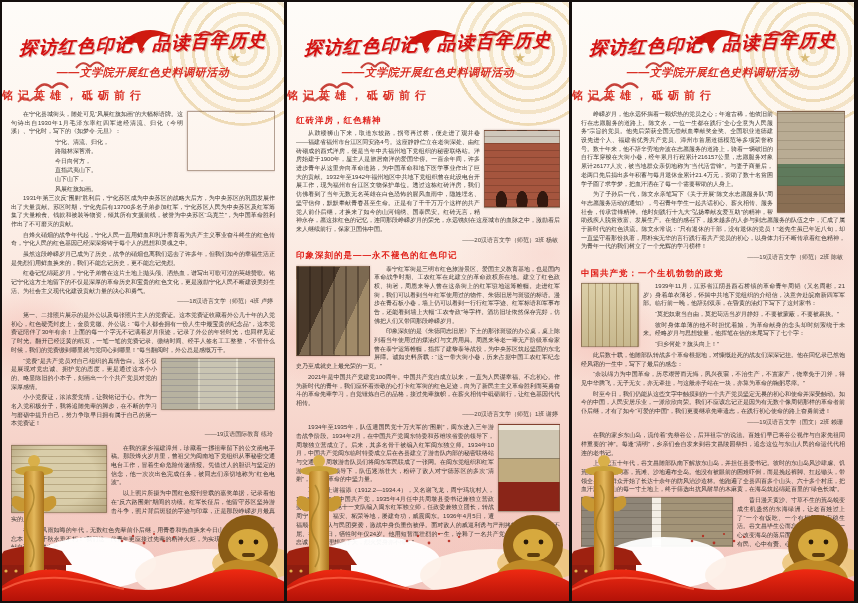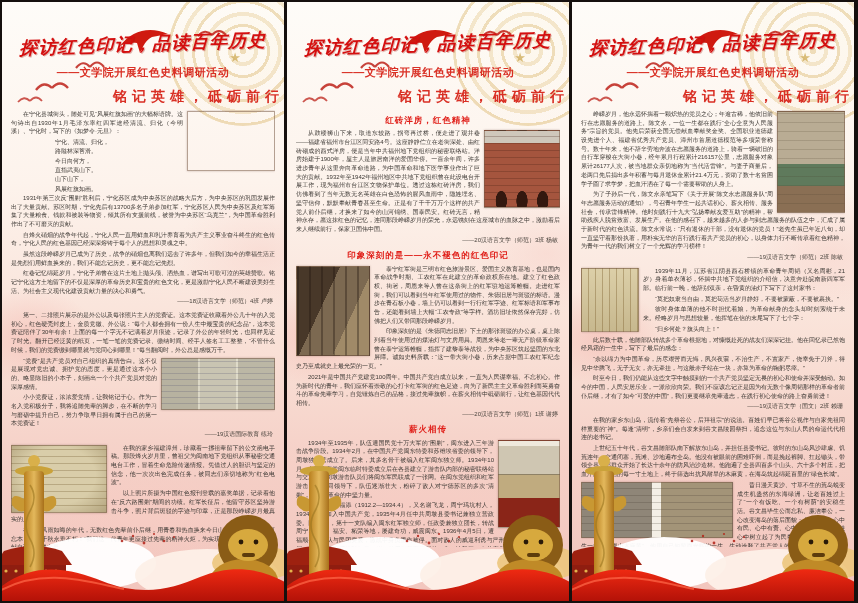--- a/index.html
+++ b/index.html
@@ -25,33 +25,33 @@
   }
   .ring-star{font-size:13px;color:#b8860b;opacity:.8;transform:translate(-8px,6px);}
   .birds{position:absolute;top:4px;left:0;width:282px;height:100px;z-index:1;}
   .poster-header{position:relative;z-index:2;padding-top:30px;}
   .main-title{
     margin:0;text-align:center;font-size:18px;font-weight:bold;font-style:italic;
     color:#d40f0f;letter-spacing:1px;transform:rotate(-2deg) skewX(-4deg);
     text-shadow:1px 1px 0 rgba(160,20,10,.30);
   }
   .activity-subtitle{
-    margin:9px 0 0 0;text-align:center;font-size:11px;font-weight:bold;color:#d93025;letter-spacing:.5px;
+    margin:9px 0 0 0;text-align:center;font-size:11px;font-weight:bold;color:#d93025;letter-spacing:.5px;font-style:italic;
   }
   .motto{
-    margin:8px 0 0 0;text-align:right;font-size:14px;font-weight:bold;color:#d93025;letter-spacing:5px;
+    margin:8px 0 0 0;text-align:left;font-size:11px;font-weight:bold;color:#d93025;letter-spacing:5px;
   }
   .content{
     position:absolute;left:9px;right:9px;top:108px;bottom:54px;overflow:hidden;z-index:2;
     font-size:6px;line-height:1.45;color:#3b3733;text-align:justify;
   }
   .t{margin:0 0 2px 0;text-indent:2em;}
   .poem-line{margin:0 0 0 44px;line-height:1.55;}
   .attr{margin:2px 2px 5px 0;text-align:right;font-size:6px;color:#4a443e;}
-  .headline{margin:4px 0 3px 0;text-align:center;font-size:8.5px;font-weight:bold;color:#e0201a;letter-spacing:1px;}
+  .headline{margin:4px 0 3px 0;font-size:8.5px;font-weight:bold;color:#e0201a;letter-spacing:1px;}
   .ph{border:1px solid rgba(120,90,70,.55);box-shadow:0 0 2px rgba(80,40,30,.3);}
   .float-r{float:right;margin:1px 0 2px 4px;}
   .float-l{float:left;margin:1px 4px 2px 0;}
   .ph-storefront{width:86px;height:58px;background:
       radial-gradient(circle at 22% 62%, #e03022 0 3px, transparent 4px),
       radial-gradient(circle at 42% 62%, #e03022 0 3px, transparent 4px),
       radial-gradient(circle at 62% 62%, #e03022 0 3px, transparent 4px),
       radial-gradient(circle at 82% 62%, #e03022 0 3px, transparent 4px),
       linear-gradient(180deg,#43302а 0,#43302a 16%,#7d2315 16% 34%,#93493a 34% 48%,#84281a 48% 78%,#5d1c10 78% 100%);}
   .ph-doc1{width:112px;height:50px;background:
@@ -209,21 +209,20 @@
       <h4 class="headline">红砖洋房，红色精神</h4>
       <div class="ph ph-brick float-r"></div>
       <p class="t">从鼓楼狮山下来，取道东较路，拐弯再过桥，便走进了观井巷——福建省福州市台江区同安路4号。这座静静伫立在老街深处、由红砖砌成的西式洋房，便是当年中共福州地下党组织的秘密联络站。洋房始建于1900年，屋主人是旅居南洋的爱国华侨。一百余年间，许多进步青年从这里奔向革命道路，为中国革命和地下医学事业作出了巨大的贡献。1932年至1942年福州地区中共地下党组织曾在此设电台开展工作，现为福州市台江区文物保护单位。透过这栋红砖洋房，我们仿佛看到了当年无数无名英雄在白色恐怖的腥风血雨中，隐姓埋名、坚守信仰，默默奉献青春甚至生命。正是有了千千万万个这样的共产党人前仆后继，才换来了如今的山河锦绣、国泰民安。红砖无言，精神永存，愿这抹红色的记忆，连同那段峥嵘岁月的荣光，永远镌刻在这座城市的血脉之中，激励着后来人继续前行，保家卫国伟中国。</p>
       <p class="attr">——20汉语言文学（师范）3班 杨敏</p>
       <h4 class="headline">印象深刻的是——永不褪色的红色印记</h4>
       <div class="ph ph-street float-l"></div>
       <p class="t">泰宁红军街是三明市红色旅游景区、爱国主义教育基地，也是国内革命战争时期、工农红军在此建立的革命政权所在地。建立了红色政权、街署，周恩来等人曾在这条街上的红军驻地运筹帷幄。走进红军街，我们可以看到当年红军使用过的物件、朱德旧居与斑驳的标语。漫步在青石板小巷，墙上仍可以看到一行行红军字迹、红军标语和军事布告，还能看到墙上大幅“工农专政”等字样。酒坊旧址依然保存完好，仿佛把人们又带回那段峥嵘岁月。</p>
       <p class="t">印象深刻的是《朱德同志旧居》下土的那张斑驳的办公桌，桌上陈列着当年使用过的煤油灯与文房用具。周恩来等老一辈无产阶级革命家曾在泰宁运筹帷幄，指挥了建黎泰等战役，为中央苏区筑起坚固的东北屏障。诚如史料所载：“这一带大街小巷，历来占据中国工农红军纪念史乃至成就史上最光荣的一页。”</p>
       <p class="t">2021年是中国共产党建党100周年。中国共产党自成立以来，一直为人民谋幸福、不忘初心。作为新时代的青年，我们应怀着崇敬的心打卡红军街的红色足迹，向为了新民主主义革命胜利而英勇奋斗的革命先辈学习，自觉锤炼自己的品格，接过先辈旗帜，在薪火相传中砥砺前行，让红色基因代代相传。</p>
       <p class="attr">——20汉语言文学（师范）1班 谢婷</p>
-      <h4 class="headline">薪火相传</h4>
       <div class="ph ph-person float-r"></div>
       <p class="t">1934年至1935年，队伍遭国民党十万大军的“围剿”，闽东进入三年游击战争阶段。1934年2月，在中国共产党闽东特委和苏维埃省委的领导下，周墩独立营成立了。后来，其多名骨干被编入红军闽东独立师。1934年10月，中国共产党闽东临时特委成立后在各县建立了游击队内部的秘密联络站与交通线，周墩游击队员们将闽东军民联成了一张网。在闽东党组织和红军游击队的共同领导下，队伍逐渐壮大，粉碎了敌人对宁德苏区的多次“清剿”，保存了革命的中坚力量。</p>
       <p class="t">革命烈士谢福添（1912.2—1934.4），又名谢飞龙，周宁玛坑村人，1934年2月加入中国共产党，1935年4月任中共周墩县委书记兼独立营政委。同年8月，第十一支队编入闽东红军独立师，任政委兼独立团长，转战周宁、寿宁、福安、柘荣等地，屡建奇功，威震闽东。1936年4月5日，遭福顺县保安队与民团突袭，激战中身负重伤被俘。面对敌人的威逼利诱与严刑拷打，他始终坚贞不屈、视死如归，牺牲时年仅24岁。他用短暂而壮烈的一生，诠释了一名共产党员对党和人民的无限忠诚，“革命理想高于天，烈火焚身亦不悔！”</p>
 
     </div>
     <svg class="decor" viewBox="0 0 282 160">
       <ellipse cx="92" cy="122" rx="62" ry="26" fill="#ffffff" opacity=".95"></ellipse>
       <ellipse cx="205" cy="134" rx="72" ry="26" fill="#fdf0e8" opacity=".95"></ellipse>
       <g>
         <path d="M-8 124 L70 124 L60 110 Q32 100 2 110 Z" fill="#9e2110"></path>
@@ -282,20 +281,21 @@
     <header class="poster-header">
       <h1 class="main-title">探访红色印记，品读百年历史</h1>
       <h2 class="activity-subtitle">——文学院开展红色史料调研活动</h2>
       <h3 class="motto">铭记英雄，砥砺前行</h3>
     </header>
     <div class="content">
       <div class="ph ph-photos3 float-r"></div>
       <p class="t">峥嵘岁月，他永远怀揣着一颗炽热的党员之心；年逾古稀，他依旧前行在志愿服务的道路上。陈文永，一位一生都在践行“全心全意为人民服务”宗旨的党员。他先后荣获全国无偿献血奉献奖金奖、全国职业道德建设先进个人、福建省优秀共产党员、漳州市首届道德模范等多项荣誉称号。数十年来，他不辞辛劳地奔波在志愿服务的道路上，骑着一辆破旧的自行车穿梭在大街小巷，经年累月行程累计216157公里，志愿服务对象累计26177人次，被当地群众亲切地称为“当代活雷锋”。与妻子商量后，老两口先后捐出多年积蓄与每月退休金累计21.4万元，资助了数十名贫困学子圆了求学梦，把血汗洒在了每一个需要帮助的人身上。</p>
       <p class="t">为了子孙后一代，陈文永亲笔写下《关于开展“陈文永志愿服务队”周年志愿服务活动的通知》，号召青年学生一起共话初心、薪火相传、服务社会，传承雷锋精神。他时刻践行十九大“弘扬奉献友爱互助”的精神，帮助残疾人脱贫致富、发展生产。在他的感召下，越来越多的人参与到志愿服务的队伍之中，汇成了属于新时代的红色洪流。陈文永常说：“只有退休的干部，没有退休的党员！”老先生虽已年近八旬，却一直坚守着那份执著，用朴实无华的言行践行着共产党员的初心，以身体力行不断传承着红色精神，为青年一代的我们树立了一个光辉的学习榜样！</p>
       <p class="attr">——19汉语言文学（师范）2班 陈敏</p>
+      <h4 class="headline">中国共产党：一个生机勃勃的政党</h4>
       <div class="ph ph-letter float-l"></div>
       <p class="t">1939年11月，江苏省江阴县西石桥镇的革命青年周韬（又名周彬，21岁）身着单衣薄衫，怀揣中共地下党组织的介绍信，决意奔赴皖南新四军军部。临行前一晚，他辞别双亲，在昏黄的油灯下写下了这封家书：</p>
       <p class="t">“莫把奴隶当自由，莫把苟活当岁月静好，不要被蒙蔽，不要被裹挟。”</p>
       <p class="t">彼时身体单薄的他不时担忧着娘，为革命献身的念头却时刻萦绕于未来。经略岁月与思想较量，他挥笔在信的末尾写下了七个字：</p>
       <p class="t">“归乡何处？旗头向上！”</p>
       <p class="t">此后数十载，他随部队转战多个革命根据地，对慷慨赴死的战友们深深记挂。他在回忆录已然饱经风霜的一生中，写下了最后的感念：</p>
       <p class="t">“余以绵力为中国革命，历尽艰苦而无悔，夙兴夜寐，不治生产，不置家产，侥幸免于刀斧，得见中华腾飞，无子无女，亦无牵挂，与这般赤子站在一块，亦算为革命的鞠躬尽瘁。”</p>
       <p class="t">时至今日，我们仍能从这些文字中触摸到的一个共产党员坚定无畏的初心和使命并深受触动。如今的中国，人民安居乐业，一派欣欣向荣。我们不应该忘记正是因为有无数个像周韬那样的革命者前仆后继，才有了如今“可爱的中国”，我们更要继承先辈遗志，在践行初心使命的路上奋勇前进！</p>
       <p class="attr">——19汉语言文学（国文）2班 赖珊</p>
       <p class="t">在我的家乡东山岛，流传着“先祭谷公，后拜祖宗”的说法。百姓们早已将谷公视作与自家先祖同样重要的“神”。每逢“清明”，乡亲们会自发来到谷文昌陵园祭扫，追念这位与东山人民的命运代代相连的老书记。</p>

